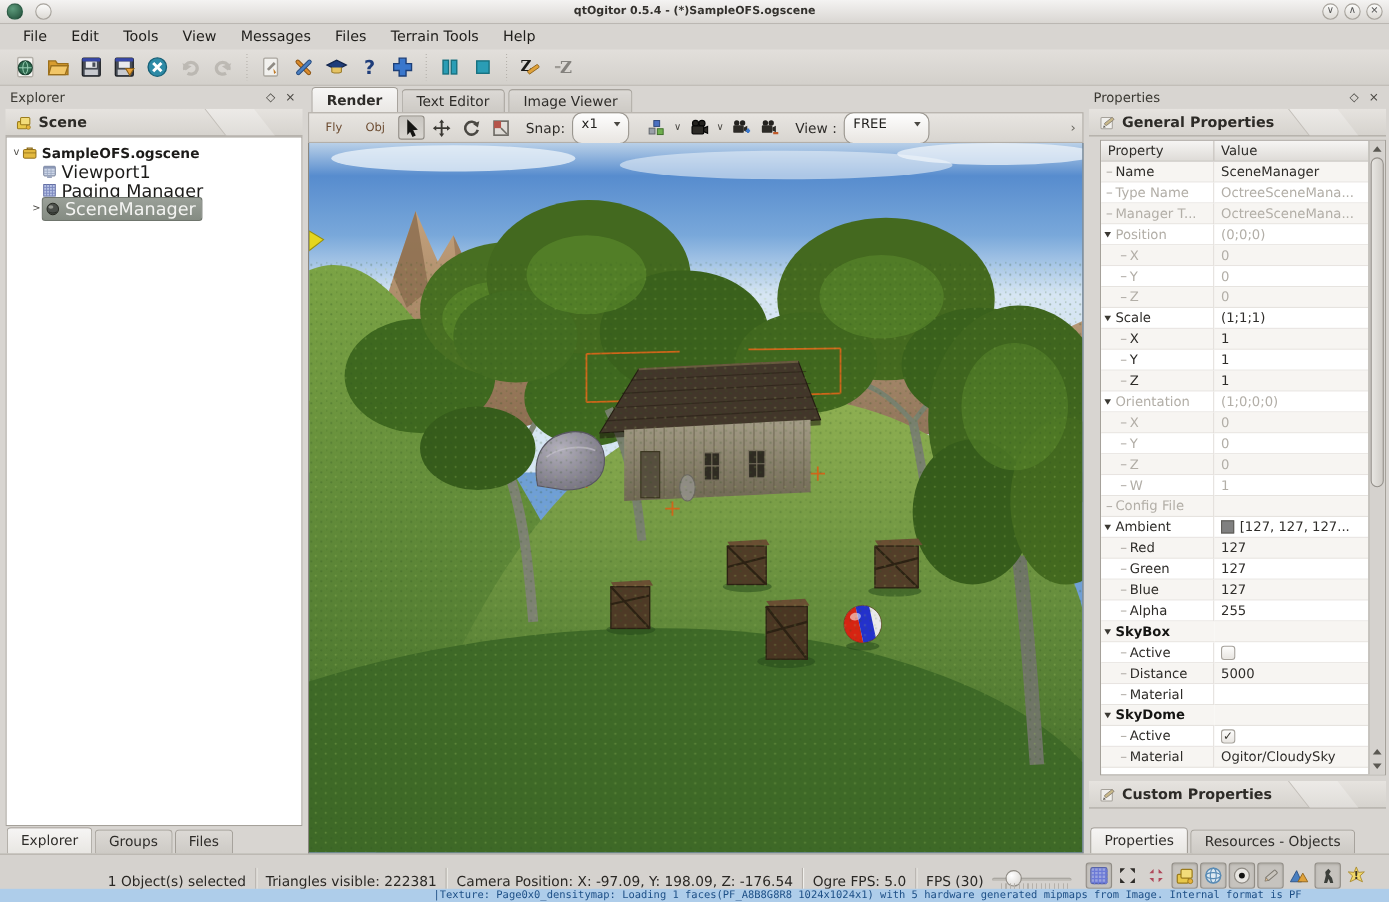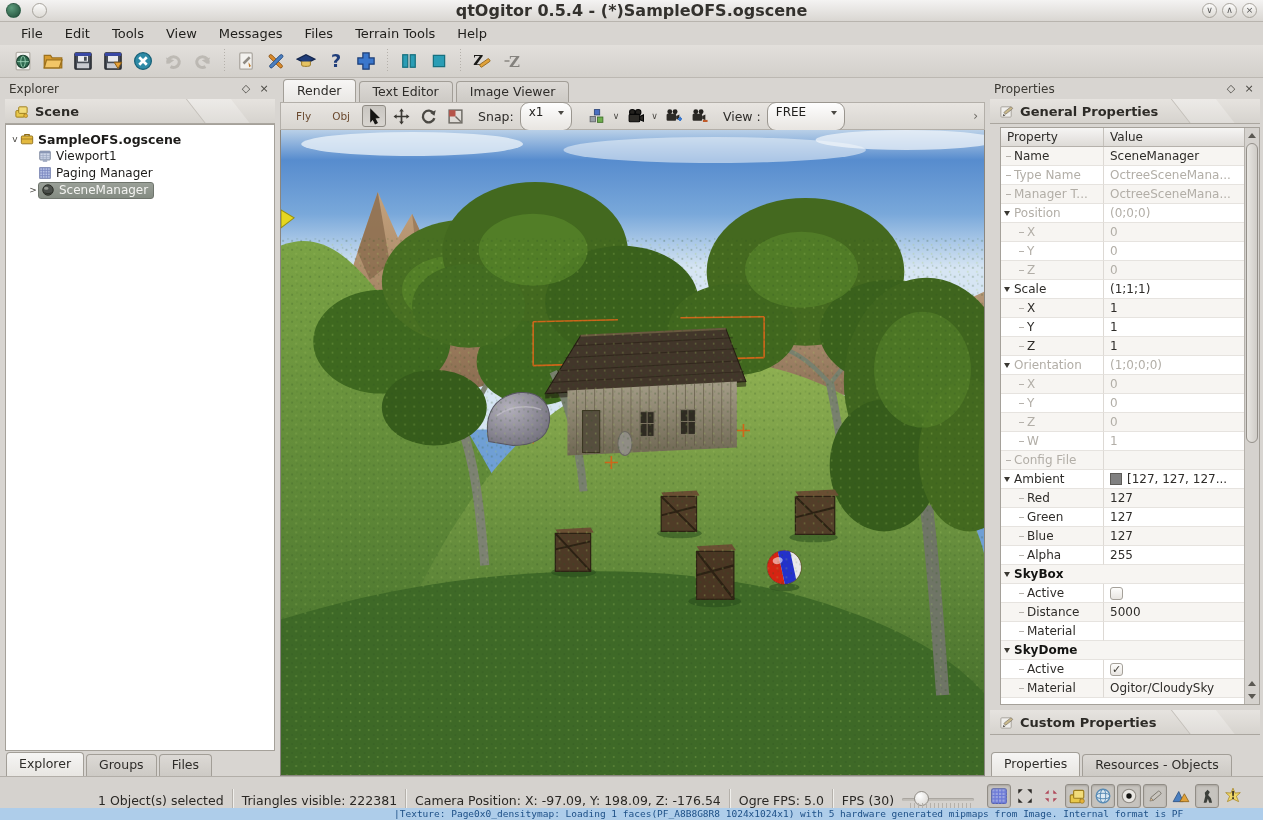--- a/index.html
+++ b/index.html
@@ -4,21 +4,21 @@
 <style>
   * { margin:0; padding:0; box-sizing:border-box; }
   html,body { width:1263px; height:820px; overflow:hidden; }
   body { font-family:"DejaVu Sans", sans-serif; font-size:12px; color:#2e2c29; background:#d8d5d1; }
   .app { position:absolute; inset:0; width:1263px; height:820px; background:#d8d5d1; }
 
   
   .titlebar { position:absolute; left:0; top:0; width:100%; height:22px;
     background:linear-gradient(#f4f3f2,#d9d6d2); border-bottom:1px solid #b8b4ae;
     display:flex; align-items:center; padding:0 6px; }
-  .title-text { position:absolute; left:0; right:0; text-align:center; font-weight:bold; font-size:16px; color:#33312d; }
+  .title-text { position:absolute; left:0; right:0; text-align:center; font-weight:bold; font-size:10px; color:#33312d; }
   .app-orb { width:15px; height:15px; border-radius:50%; background:radial-gradient(circle at 35% 30%, #5d9c7c, #1e4a36); border:1px solid #16332641; margin-right:6px; }
   .tb-round { width:15px; height:15px; border-radius:50%; border:1px solid #a7a39c;
     background:linear-gradient(#fbfbfa,#dddad5); font-size:9px; line-height:13px; text-align:center; color:#555; margin-left:5px; z-index:2;}
   .win-ctrls { position:absolute; right:6px; top:3px; display:flex; }
 
   
   .menubar { position:absolute; left:0; top:22px; width:100%; height:23px; background:#d8d5d1;
     display:flex; align-items:center; padding-left:10px; font-size:13px; color:#1f1e1b; }
   .menu-item { padding:2px 11px; cursor:default; }
 
@@ -44,38 +44,38 @@
     border-left:1px solid #c2beb8; transform:skewX(38deg); background:linear-gradient(#efedea,#dcd9d5); z-index:0;}
   .groupbar > * { z-index:1; }
   .groupbar svg { width:15px; height:15px; }
 
   
   .left-panel { position:absolute; left:2px; top:79px; width:276px; height:697px; display:flex; flex-direction:column; }
   .tree-box { flex:1; margin:0 3px; background:#fff; border:1px solid #a5a19a; padding-top:5px; overflow:hidden; }
   .tree-row { display:flex; align-items:center; height:16px; margin:1px 0; white-space:nowrap; }
   .tree-row .twist { width:10px; text-align:center; font-size:9px; color:#4a4843; }
   .tree-row svg { width:14px; height:14px; margin-right:4px; flex:none; }
-  .tree-label { font-size:12px; color:#1c1b19; }
+  .tree-label { font-size:16px; color:#1c1b19; }
   .tree-row.bold .tree-label { font-weight:bold; font-size:12.5px; }
   .tree-row.selected .sel-wrap { background:linear-gradient(#9aa098,#848b82); border:1px solid #6f756d; border-radius:3px; color:#f4f4f2; padding:0 5px 1px 2px; display:flex; align-items:center; }
   .tree-row.selected .tree-label { color:#f4f4f2; }
 
   
   .btabs { height:25px; display:flex; align-items:flex-end; padding-left:4px; }
   .btab { height:22px; line-height:20px; padding:0 12px; font-size:12.5px; color:#2e2c29;
     background:linear-gradient(#dcd9d5,#cdcac5); border:1px solid #a29e97; border-bottom:none;
     border-radius:4px 4px 0 0; margin-right:2px; }
   .btab.active { background:linear-gradient(#f6f5f4,#e8e6e2); height:24px; line-height:22px; }
 
   
   .center { position:absolute; left:280px; top:79px; width:705px; height:697px; display:flex; flex-direction:column; }
   .ctabs { height:23px; display:flex; align-items:flex-end; padding-left:3px; }
   .ctab { height:21px; line-height:19px; padding:0 13px; font-size:12.5px;
     background:linear-gradient(#dcd9d5,#cdcac5); border:1px solid #a29e97; border-bottom:none; border-radius:4px 4px 0 0; margin-right:3px; }
-  .ctab.active { background:linear-gradient(#f7f6f5,#e9e7e4); height:23px; line-height:21px; font-weight:normal; }
+  .ctab.active { background:linear-gradient(#f7f6f5,#e9e7e4); height:23px; line-height:21px; font-weight:bold; }
   .rtoolbar { height:28px; background:linear-gradient(#e8e5e1,#d8d5d0); border:1px solid #b3afa9;
     display:flex; align-items:center; padding:0 6px; gap:3px; position:relative; }
   .rt-txtbtn { height:20px; padding:0 8px; font-size:10.5px; color:#6b4a2f; line-height:19px;
     border:1px solid transparent; border-radius:3px; }
   .rt-ibtn { width:24px; height:22px; display:flex; align-items:center; justify-content:center; border:1px solid transparent; border-radius:3px; }
   .rt-ibtn svg { width:17px; height:17px; }
   .rt-ibtn.pressed { background:linear-gradient(#c9c6c1,#d8d5d0); border:1px solid #8f8b84; }
   .rt-label { font-size:12.5px; color:#2e2c29; margin:0 3px 0 8px; }
   .combo { height:29px; background:linear-gradient(#fefefe,#e8e5e1); border:1px solid #9a968f;
     border-radius:9px; padding:0 20px 0 8px; font-size:12px; line-height:18px; position:relative; color:#1f1e1b; }

